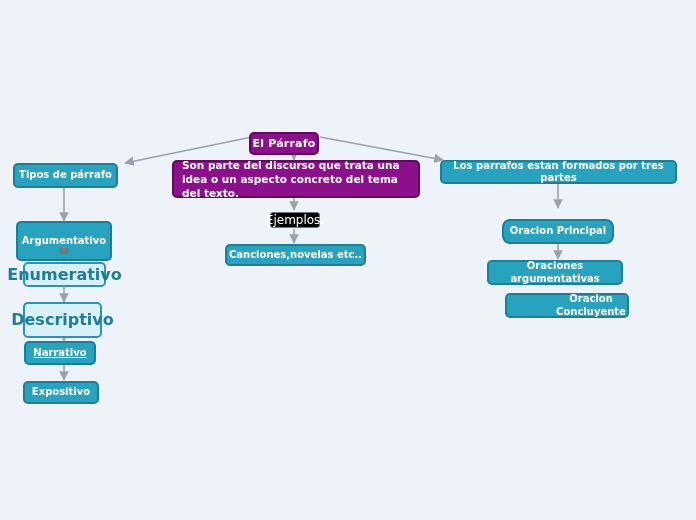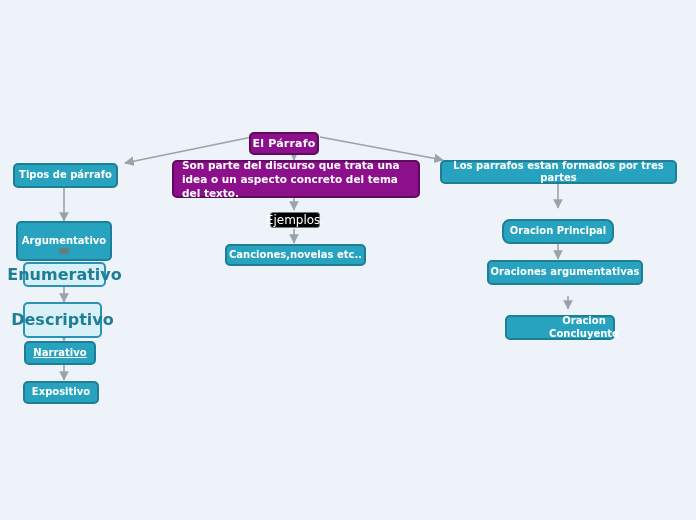--- a/index.html
+++ b/index.html
@@ -161,21 +161,21 @@
   </div>
 
   <div class="node node-teal" style="left:440px; top:160px; width:237px; height:24px;">
     <span>Los parrafos estan formados por tres partes</span>
   </div>
 
   <div class="node node-teal" style="left:502px; top:219px; width:112px; height:25px;border-radius:8px;">
     <span>Oracion Principal</span>
   </div>
 
-  <div class="node node-teal" style="left:487px; top:260px; width:156px; height:25px;">
+  <div class="node node-teal" style="left:487px; top:260px; width:136px; height:25px;">
     <span>Oraciones argumentativas</span>
   </div>
 
-  <div class="node node-teal" style="left:505px; top:315px; width:110px; height:25px;padding-left:48px;">
+  <div class="node node-teal" style="left:505px; top:293px; width:124px; height:25px;padding-left:48px;">
     <span>Oracion Concluyente</span>
   </div>
 
 </div>
 
 </body></html>

